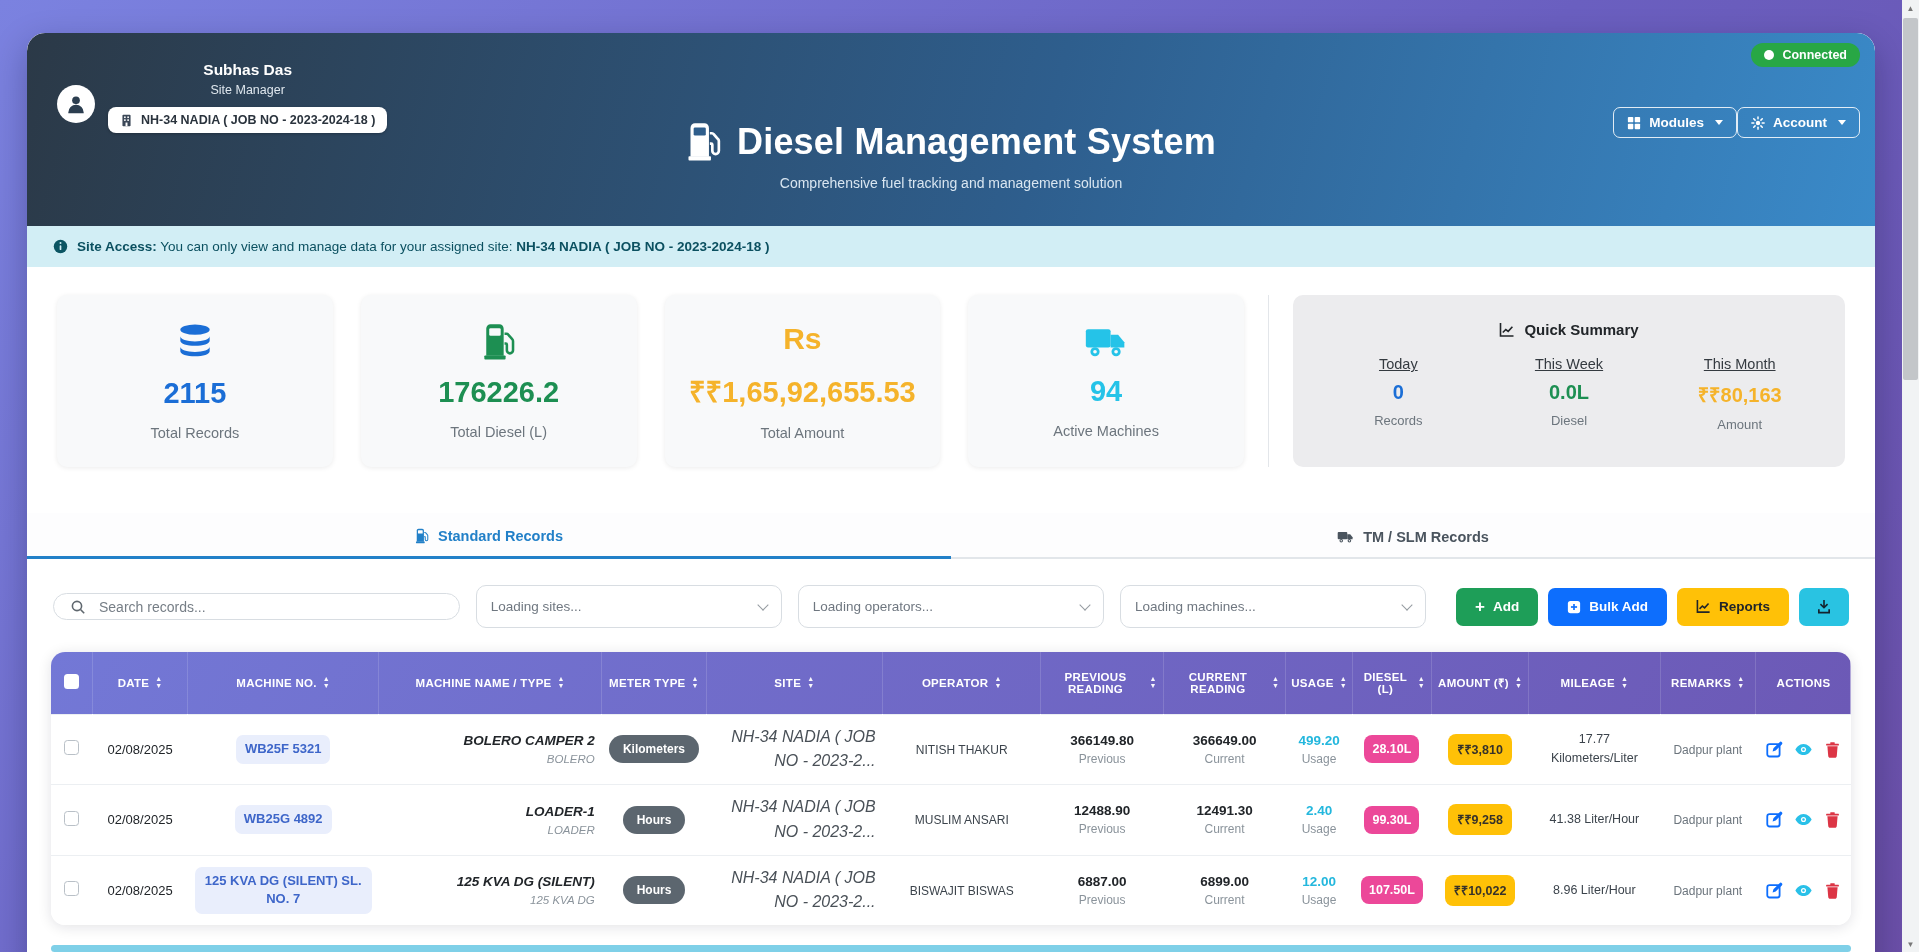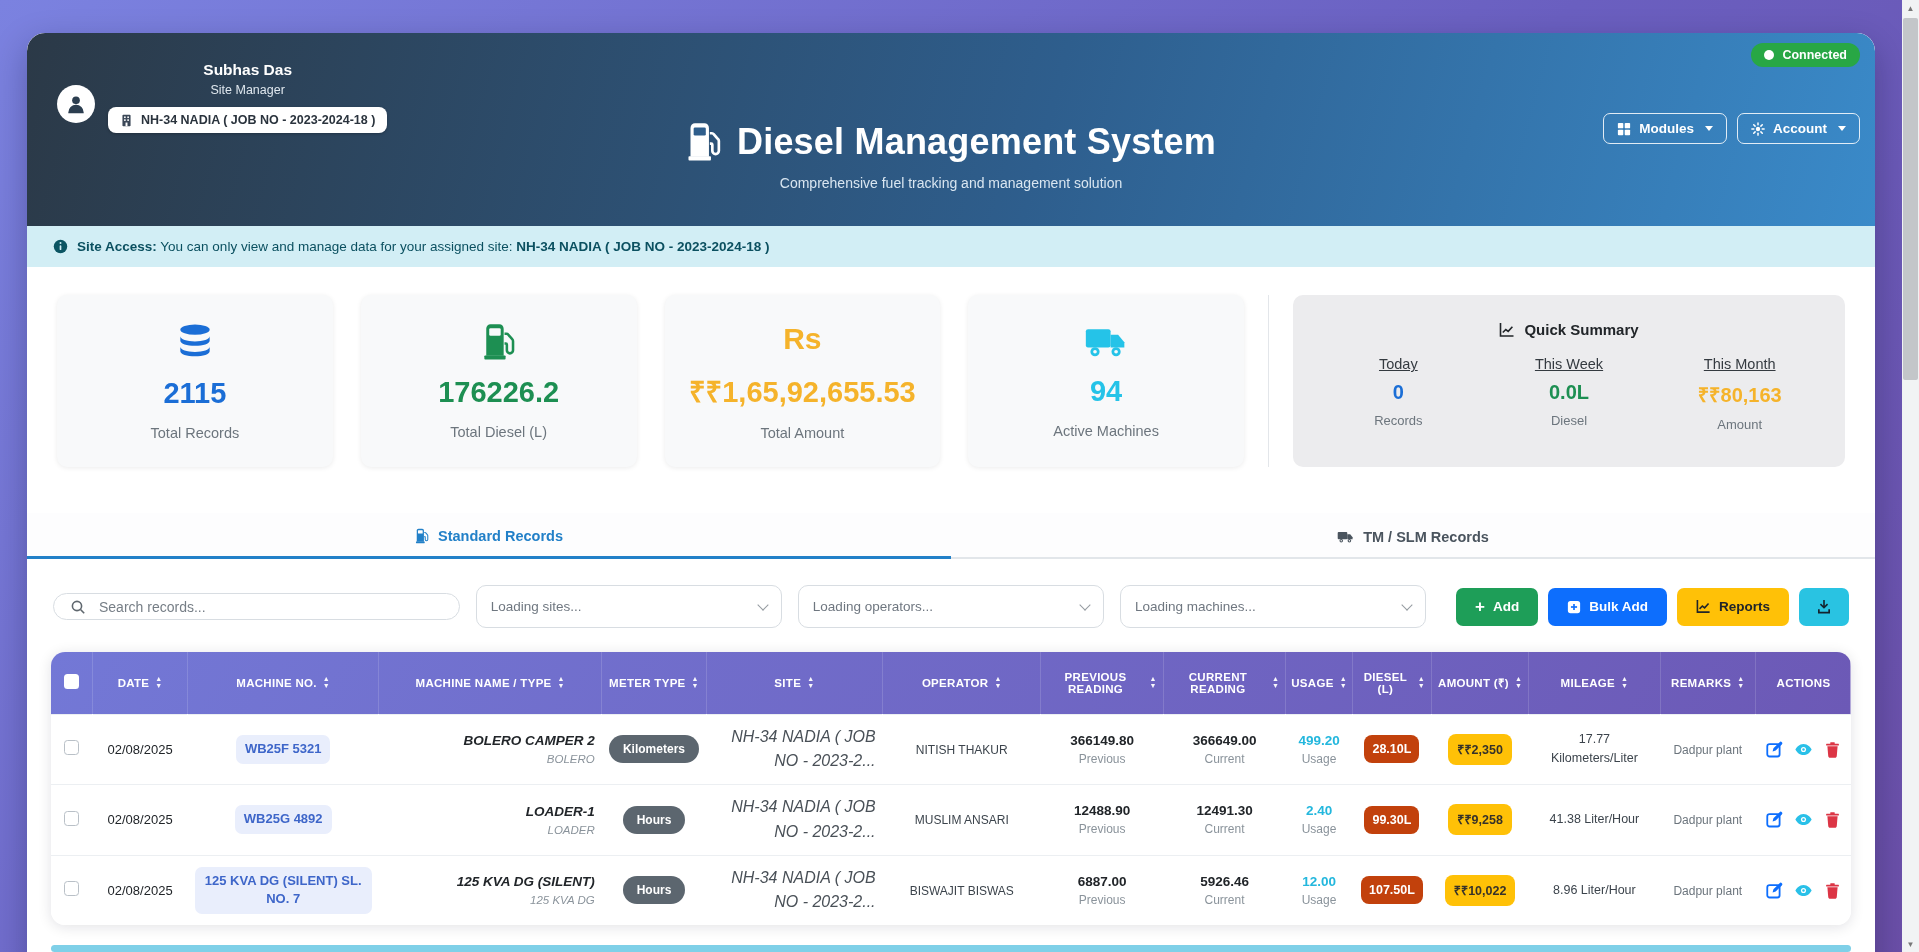--- a/index.html
+++ b/index.html
@@ -26,21 +26,21 @@
   .user-name{font-weight:700;font-size:15.5px;margin-top:2px;}
   .user-role{font-size:12.5px;color:#dfe7ee;margin-top:4px;}
   .site-badge{margin-top:10px;background:#fff;color:#2a333d;font-size:12.5px;font-weight:600;
       padding:6px 12px;border-radius:8px;display:flex;gap:8px;align-items:center;box-shadow:0 1px 3px rgba(0,0,0,.25);white-space:nowrap;}
   .title-wrap{position:absolute;left:0;right:0;top:88px;text-align:center;}
   .title{font-size:36px;font-weight:700;display:inline-flex;gap:15px;align-items:center;letter-spacing:.2px;}
   .subtitle{margin-top:9px;font-size:14px;color:#d9e6f1;}
   .connected{position:absolute;top:10px;right:15px;background:#28a745;padding:5px 13px;border-radius:15px;
       font-size:12.5px;font-weight:700;display:flex;gap:8px;align-items:center;}
   .connected .dot{width:10px;height:10px;background:#fff;border-radius:50%;}
-  .hdr-btns{position:absolute;top:80px;right:15px;display:flex;gap:10px;border-radius:13px;}
+  .hdr-btns{position:absolute;top:74px;right:15px;display:flex;gap:0;border-radius:13px;}
   .obtn{display:flex;gap:8px;align-items:center;border:1px solid rgba(255,255,255,.85);border-radius:7px;
       padding:7px 13px;font-size:13.5px;font-weight:600;color:#fff;cursor:pointer;background:transparent;}
   .caret{width:0;height:0;border-left:4px solid transparent;border-right:4px solid transparent;border-top:5px solid #fff;margin-left:3px;}
   
   .banner{background:#d2eef5;color:#0b5060;padding:13px 26px;font-size:13.5px;display:flex;gap:9px;align-items:center;}
   .banner .bld{font-weight:700;}
   
   .stats{display:flex;gap:24px;padding:28px 30px 42px;align-items:stretch;}
   .cards{flex:1;display:flex;gap:28px;}
   .card{flex:1;background:#f8f9fa;border-radius:10px;box-shadow:0 1px 5px rgba(0,0,0,.08);
@@ -94,21 +94,21 @@
   .cb-h{width:15px;height:15px;border-radius:3.5px;background:#fff;display:inline-block;cursor:pointer;}
   .m-no{display:inline-block;background:#e9eefc;color:#3e66c9;font-weight:700;font-size:13px;padding:5px 9px;border-radius:7px;line-height:1.45;cursor:pointer;}
   .m-name{font-weight:700;font-size:13.5px;}
   .m-type{font-size:11.5px;color:#8a939b;margin-top:5px;}
   .pill-meter{display:inline-block;background:#5c666f;color:#fff;font-size:12px;font-weight:600;padding:7px 14px;border-radius:17px;}
   .site-txt{font-size:16px;color:#495057;line-height:1.55;}
   .op{font-size:12px;color:#3c444c;}
   .rd-val{font-weight:700;font-size:13.5px;}
   .rd-lbl{font-size:12px;color:#8a939b;margin-top:4px;}
   .usage-val{color:#23b7dd;font-weight:700;font-size:13.5px;}
-  .pill-diesel{background:#c2410c;color:#fff;font-weight:700;font-size:12.5px;padding:7px 8px;border-radius:8px;display:inline-block;}
+  .pill-diesel{background:#ec4899;color:#fff;font-weight:700;font-size:12.5px;padding:7px 8px;border-radius:8px;display:inline-block;}
   .pill-amount{background:#ffc107;color:#36322a;font-weight:600;font-size:12.5px;padding:7px 9px;border-radius:8px;display:inline-block;}
   .mileage{font-size:12.5px;color:#3c444c;line-height:1.55;}
   .remarks{font-size:12px;color:#6c757d;}
   .actions{display:flex;gap:12px;justify-content:center;align-items:center;}
   .act{width:17px;height:17px;cursor:pointer;flex:0 0 auto;}
   .h-scroll{position:absolute;left:51px;right:68px;bottom:0;height:7px;background:#7fd0e8;border-radius:4px;z-index:40;}
   .ico{flex:0 0 auto;display:inline-flex;}
 </style>
 </head>
 <body>
@@ -539,21 +539,21 @@
             </td>
           <td>
               <div class="rd-val">366649.00</div>
               <div class="rd-lbl">Current</div>
             </td>
           <td>
               <div class="usage-val">499.20</div>
               <div class="rd-lbl">Usage</div>
             </td>
           <td><span class="pill-diesel">28.10L</span></td>
-          <td><span class="pill-amount">₹₹2,350</span></td>
+          <td><span class="pill-amount">₹₹3,810</span></td>
           <td><span class="mileage">17.77 Kilometers/Liter</span></td>
           <td><span class="remarks">Dadpur plant</span></td>
           <td>
             <div class="actions">
               <span class="act"><svg viewBox="0 0 16 16" width="17" height="17">
                     <rect x="1.2" y="3" width="11.6" height="11.6" rx="2.2" fill="none" stroke="#0d6efd" stroke-width="1.7"></rect>
                     <path d="M14.9 1.1a1.5 1.5 0 0 0-2.1 0L7 6.9l-.8 2.9 2.9-.8 5.8-5.8a1.5 1.5 0 0 0 0-2.1z" fill="#0d6efd"></path>
                   </svg></span>
               <span class="act"><svg viewBox="0 0 16 16" width="17" height="17">
                     <path d="M8 2.8C4 2.8 1.3 5.8.5 8c.8 2.2 3.5 5.2 7.5 5.2s6.7-3 7.5-5.2C14.7 5.8 12 2.8 8 2.8z" fill="#29c0e8"></path>
@@ -625,21 +625,21 @@
             <div class="m-type">125 KVA DG</div>
           </td>
           <td><span class="pill-meter">Hours</span></td>
           <td class="left"><span class="site-txt">NH-34 NADIA  ( JOB NO - 2023-2...</span></td>
           <td><span class="op">BISWAJIT BISWAS</span></td>
           <td>
               <div class="rd-val">6887.00</div>
               <div class="rd-lbl">Previous</div>
             </td>
           <td>
-              <div class="rd-val">5926.46</div>
+              <div class="rd-val">6899.00</div>
               <div class="rd-lbl">Current</div>
             </td>
           <td>
               <div class="usage-val">12.00</div>
               <div class="rd-lbl">Usage</div>
             </td>
           <td><span class="pill-diesel">107.50L</span></td>
           <td><span class="pill-amount">₹₹10,022</span></td>
           <td><span class="mileage">8.96 Liter/Hour</span></td>
           <td><span class="remarks">Dadpur plant</span></td>

